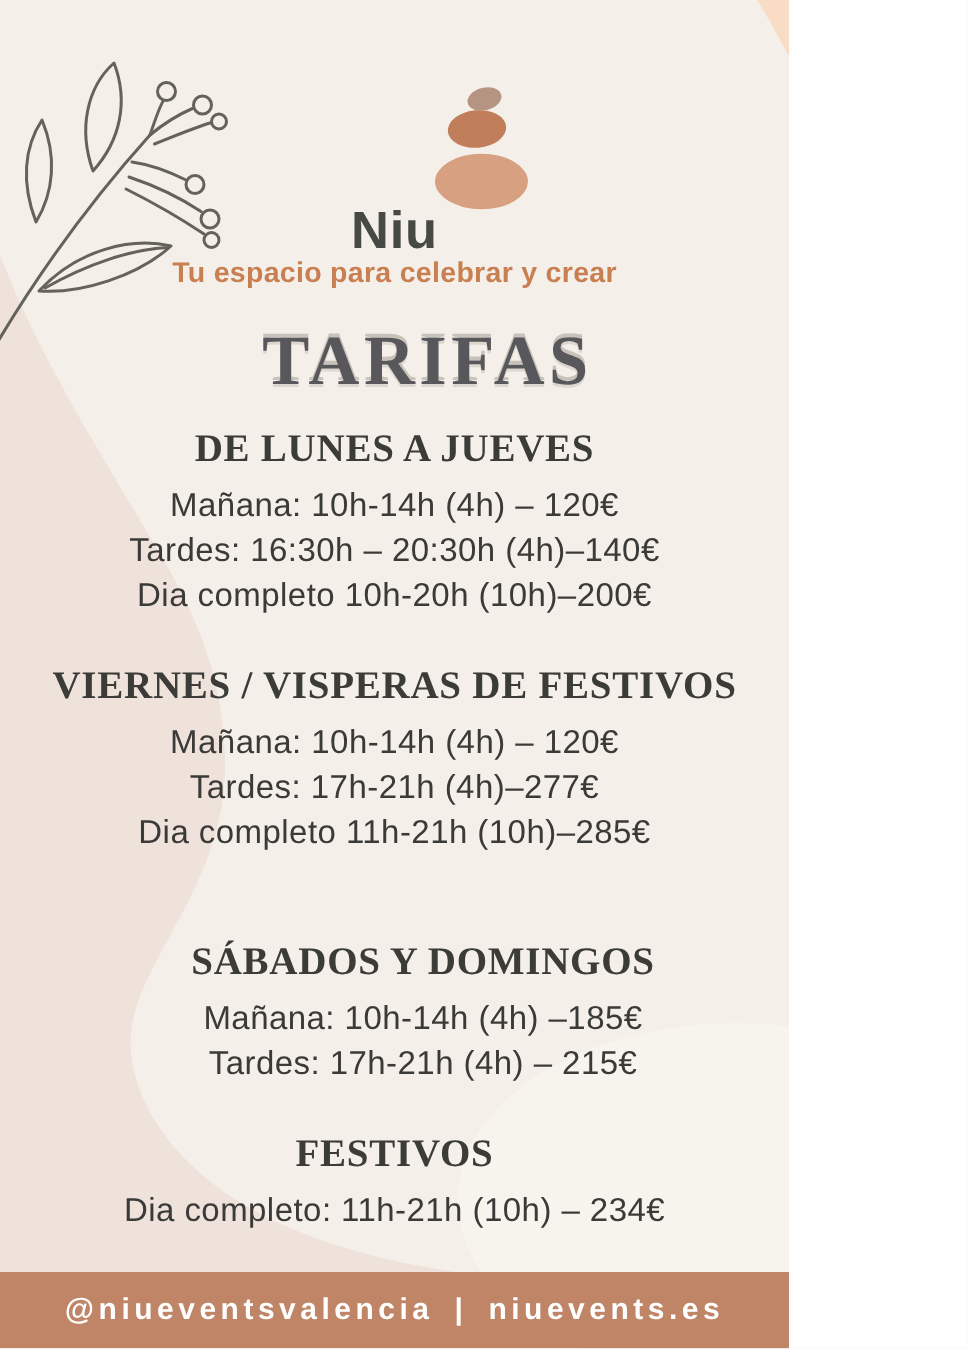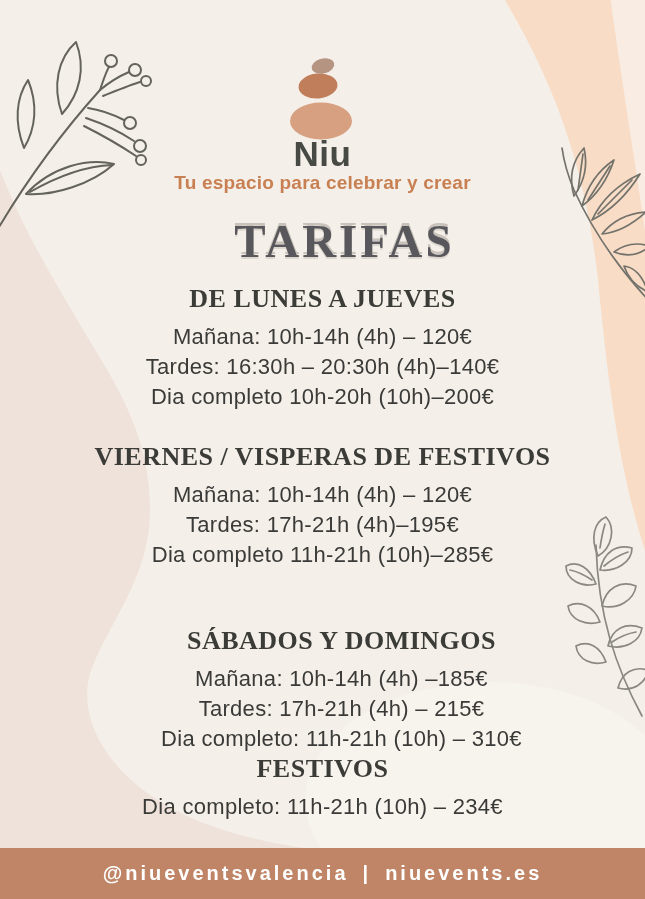--- a/index.html
+++ b/index.html
@@ -3,21 +3,21 @@
 <meta charset="utf-8">
 <style>
   :root{
     --background:#f4efe8; --blob-left:#efe2db; --band-peach:#f8dcc6; --corner-pink:#f8ece3;
     --blob-white:#f7f3ed; --footer-bg:#bf8566; --footer-text:#ffffff; --tagline:#c87f52;
     --stone-top:#b59482; --stone-middle:#c17e5a; --stone-bottom:#d7a181;
     --text-dark:#3a3a38; --heading:#3b3b38; --title:#58575b;
   }
   html,body{margin:0;padding:0;background:#ffffff;}
   .poster{
-    position:relative; width:645px; height:899px; overflow:hidden;
+    position:relative; width:526px; height:899px; overflow:hidden;
     background:var(--background);
     font-family:"Liberation Sans", sans-serif;
     color:var(--text-dark);
   }
   .bg{position:absolute;inset:0;width:645px;height:899px;display:block;}
   .blob-left{fill:var(--blob-left);}
   .band-peach{fill:var(--band-peach);}
   .corner-pink{fill:var(--corner-pink);}
   .blob-white{fill:var(--blob-white);}
   .branch{fill:none;stroke:#63625b;stroke-width:2;stroke-linecap:round;stroke-linejoin:round;}
@@ -135,29 +135,28 @@
   <section class="abs price-section s1">
     <h2>DE LUNES A JUEVES</h2>
     <p>Mañana: 10h-14h (4h) – 120€</p>
     <p>Tardes: 16:30h – 20:30h (4h)–140€</p>
     <p>Dia completo 10h-20h (10h)–200€</p>
   </section>
 
   <section class="abs price-section s2">
     <h2>VIERNES / VISPERAS DE FESTIVOS</h2>
     <p>Mañana: 10h-14h (4h) – 120€</p>
-    <p>Tardes: 17h-21h (4h)–195€</p>
+    <p>Tardes: 17h-21h (4h)–277€</p>
     <p>Dia completo 11h-21h (10h)–285€</p>
   </section>
 
   <section class="abs price-section s3">
     <h2>SÁBADOS Y DOMINGOS</h2>
     <p>Mañana: 10h-14h (4h) –185€</p>
     <p>Tardes: 17h-21h (4h) – 215€</p>
-    <p>Dia completo: 11h-21h (10h) – 310€</p>
   </section>
 
   <section class="abs price-section s4">
     <h2>FESTIVOS</h2>
     <p>Dia completo: 11h-21h (10h) – 234€</p>
   </section>
 
   <footer class="abs footer">
     <span>@niueventsvalencia</span>
     <span>|</span>

